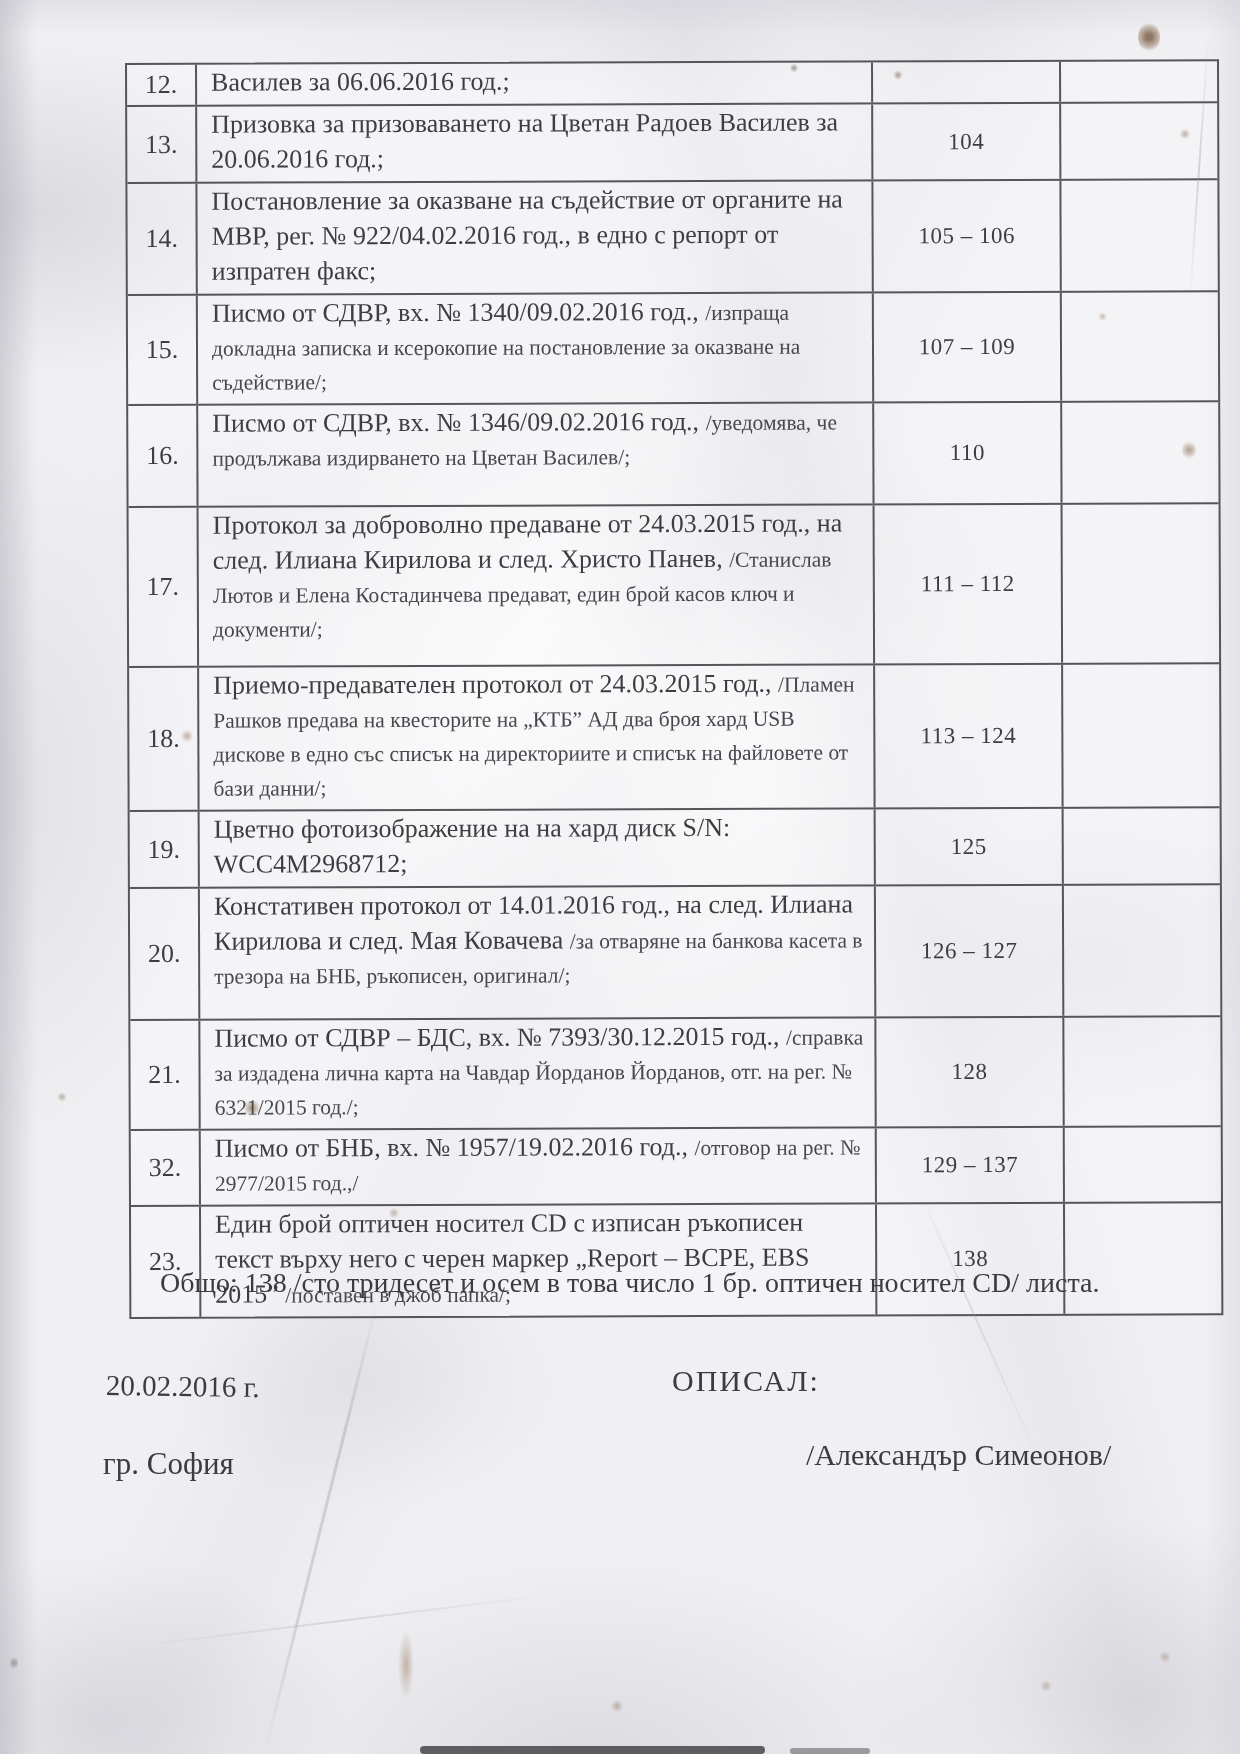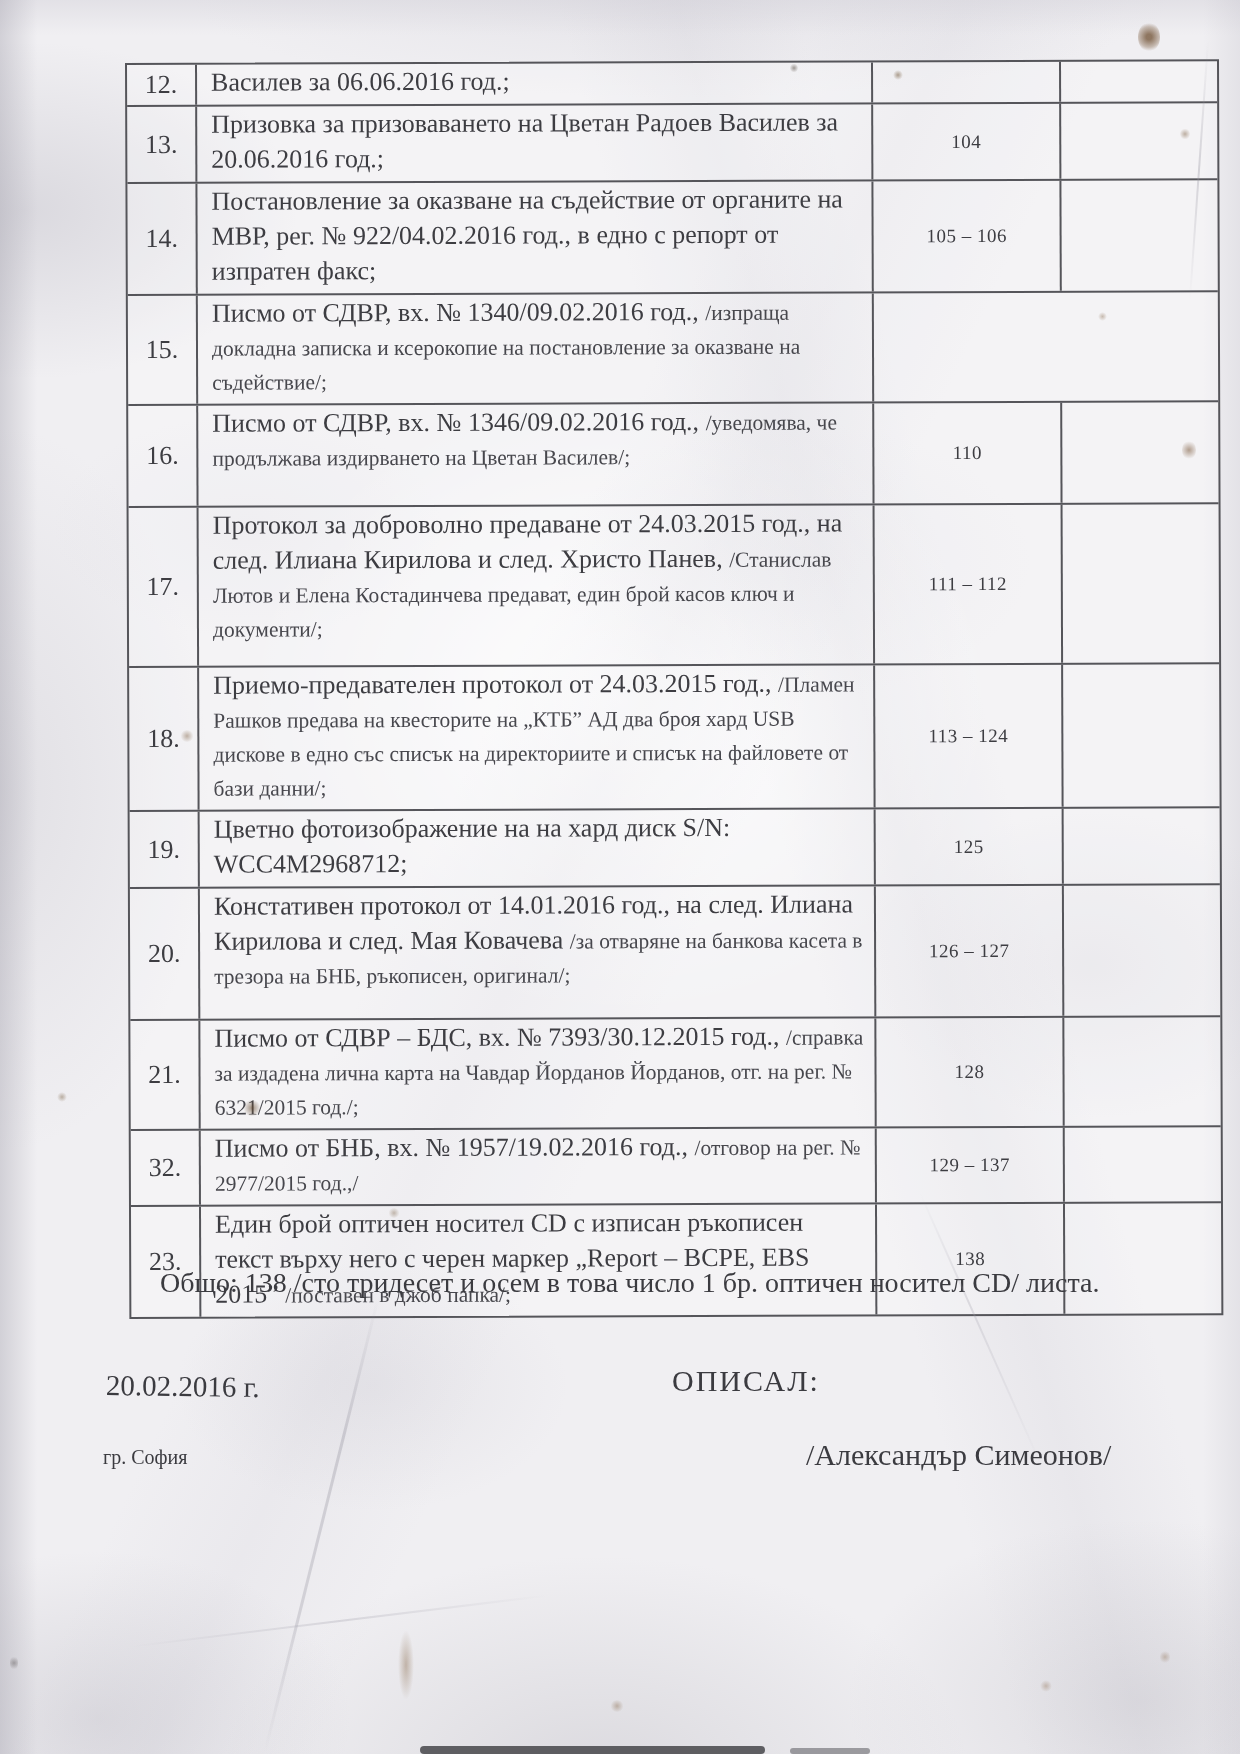--- a/index.html
+++ b/index.html
@@ -36,30 +36,30 @@
     border:2px solid #55555a;
     transform:rotate(-0.2deg);transform-origin:top left;
     background:rgba(255,255,255,.25);
   }
   .trow{display:grid;grid-template-columns:70px 676px 188px 1fr;border-bottom:2px solid #55555a;}
   .trow:last-child{border-bottom:none;}
   .cell{box-sizing:border-box;border-right:2px solid #55555a;}
   .cell.notes{border-right:none;}
   .cell.num{display:flex;align-items:center;justify-content:center;font-size:26px;color:#3d3d42;}
   .cell.desc{line-height:32px;padding:2px 8px 3px 14px;color:#3d3d42;}
-  .cell.pages{display:flex;align-items:center;justify-content:center;font-size:19px;letter-spacing:.5px;color:#3d3d42;}
+  .cell.pages{display:flex;align-items:center;justify-content:center;font-size:23px;letter-spacing:.5px;color:#3d3d42;}
   .seg-main{font-size:26px;}
   .seg-small{font-size:21.5px;color:#47474d;}
   .summary{
     position:absolute;left:103px;top:1258px;width:1005px;
     font-size:28px;line-height:50px;text-indent:57px;margin:0;color:#3b3b40;
   }
   .t-date{position:absolute;left:106px;top:1370px;font-size:29px;transform:rotate(0.8deg);color:#3b3b40;}
   .t-opisal{position:absolute;left:672px;top:1364px;font-size:30px;letter-spacing:2px;color:#3b3b40;font-family:Liberation Serif, serif;}
-  .t-city{position:absolute;left:103px;top:1446px;font-size:20px;color:#3b3b40;}
+  .t-city{position:absolute;left:103px;top:1446px;font-size:31px;color:#3b3b40;}
   .t-signer{position:absolute;left:806px;top:1438px;font-size:30px;color:#3b3b40;}
   .stain{position:absolute;border-radius:50%;pointer-events:none;}
 </style>
 </head>
 <body>
 
 <div class="paper">
 
   <div class="doc-table">
       <div class="trow" style="min-height: 33px;">
@@ -76,20 +76,21 @@
       </div>
       <div class="trow" style="min-height: 95px;">
         <div class="cell num">14.</div>
         <div class="cell desc"><span class="seg-main">Постановление за оказване на съдействие от органите на МВР, рег. № 922/04.02.2016 год., в едно с репорт от изпратен факс;</span></div>
         <div class="cell pages">105 – 106</div>
         <div class="cell notes"></div>
       </div>
       <div class="trow" style="min-height: 99px;">
         <div class="cell num">15.</div>
         <div class="cell desc"><span class="seg-main">Писмо от СДВР, вх. № 1340/09.02.2016 год., </span><span class="seg-small">/изпраща докладна записка и ксерокопие на постановление за оказване на съдействие/;</span></div>
+        <div class="cell pages">107 – 109</div>
         <div class="cell notes"></div>
       </div>
       <div class="trow" style="min-height: 100px;">
         <div class="cell num">16.</div>
         <div class="cell desc"><span class="seg-main">Писмо от СДВР, вх. № 1346/09.02.2016 год., </span><span class="seg-small">/уведомява, че продължава издирването на Цветан Василев/;</span></div>
         <div class="cell pages">110</div>
         <div class="cell notes"></div>
       </div>
       <div class="trow" style="min-height: 158px;">
         <div class="cell num">17.</div>

